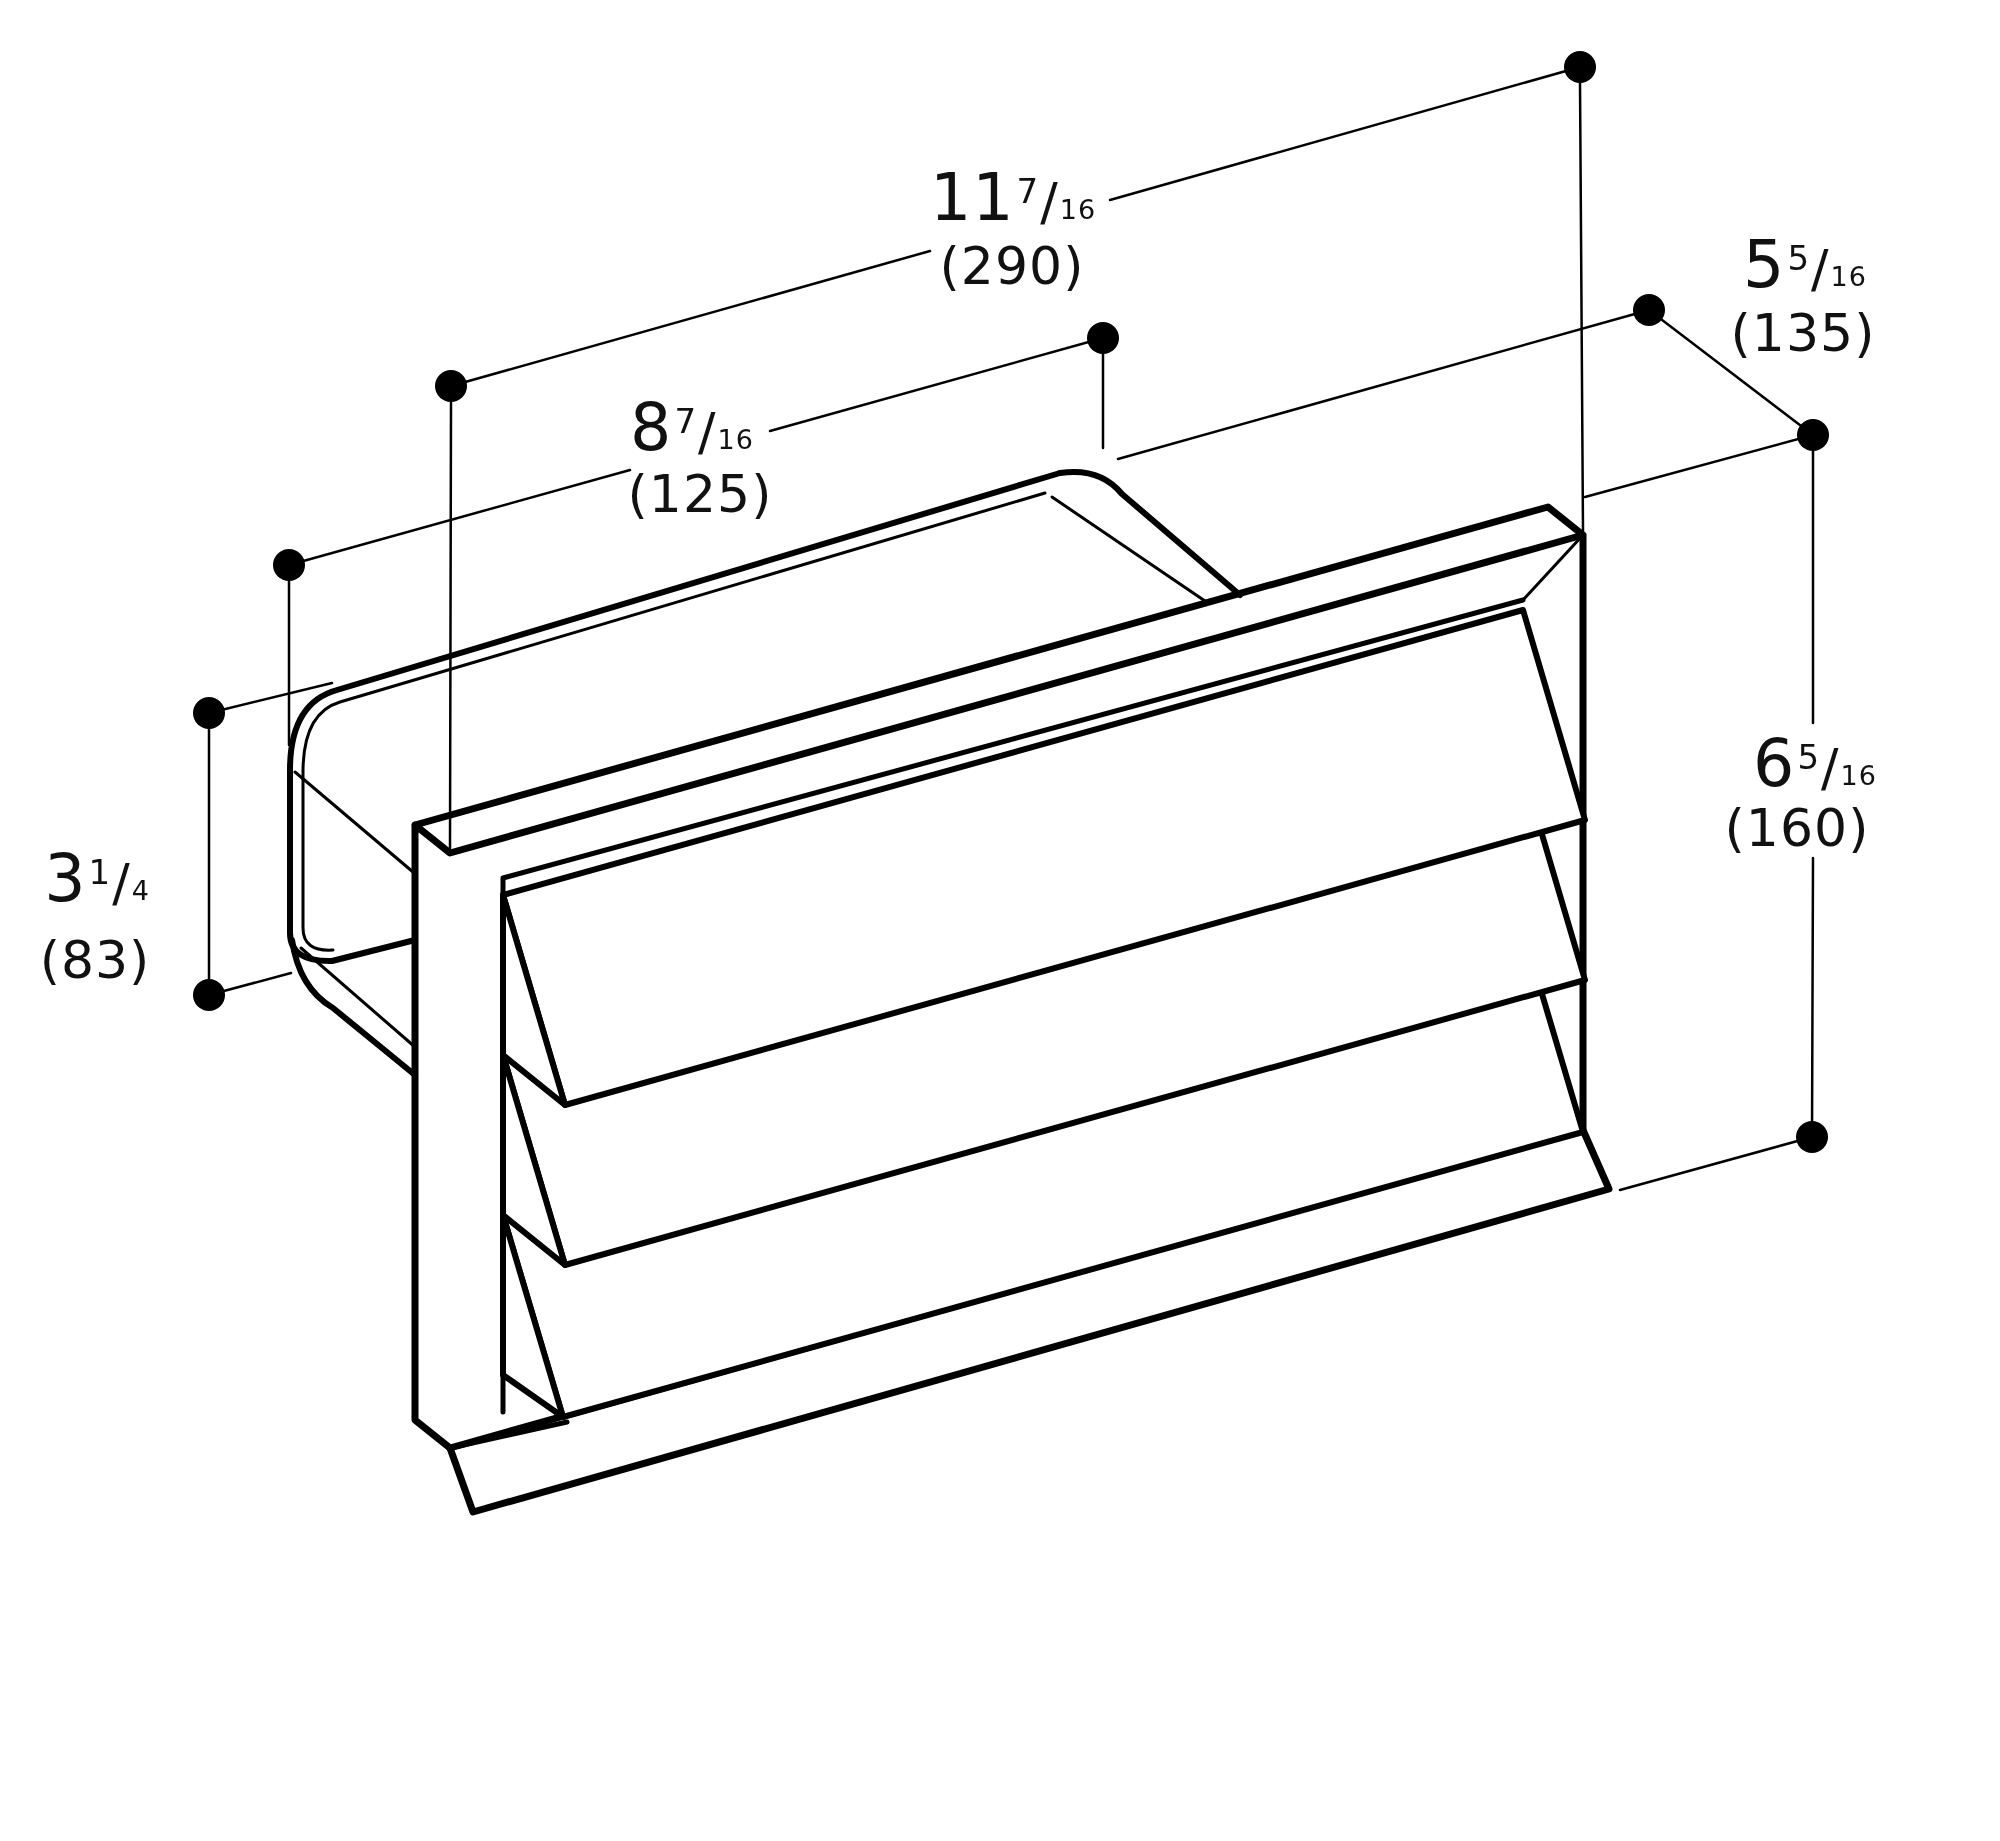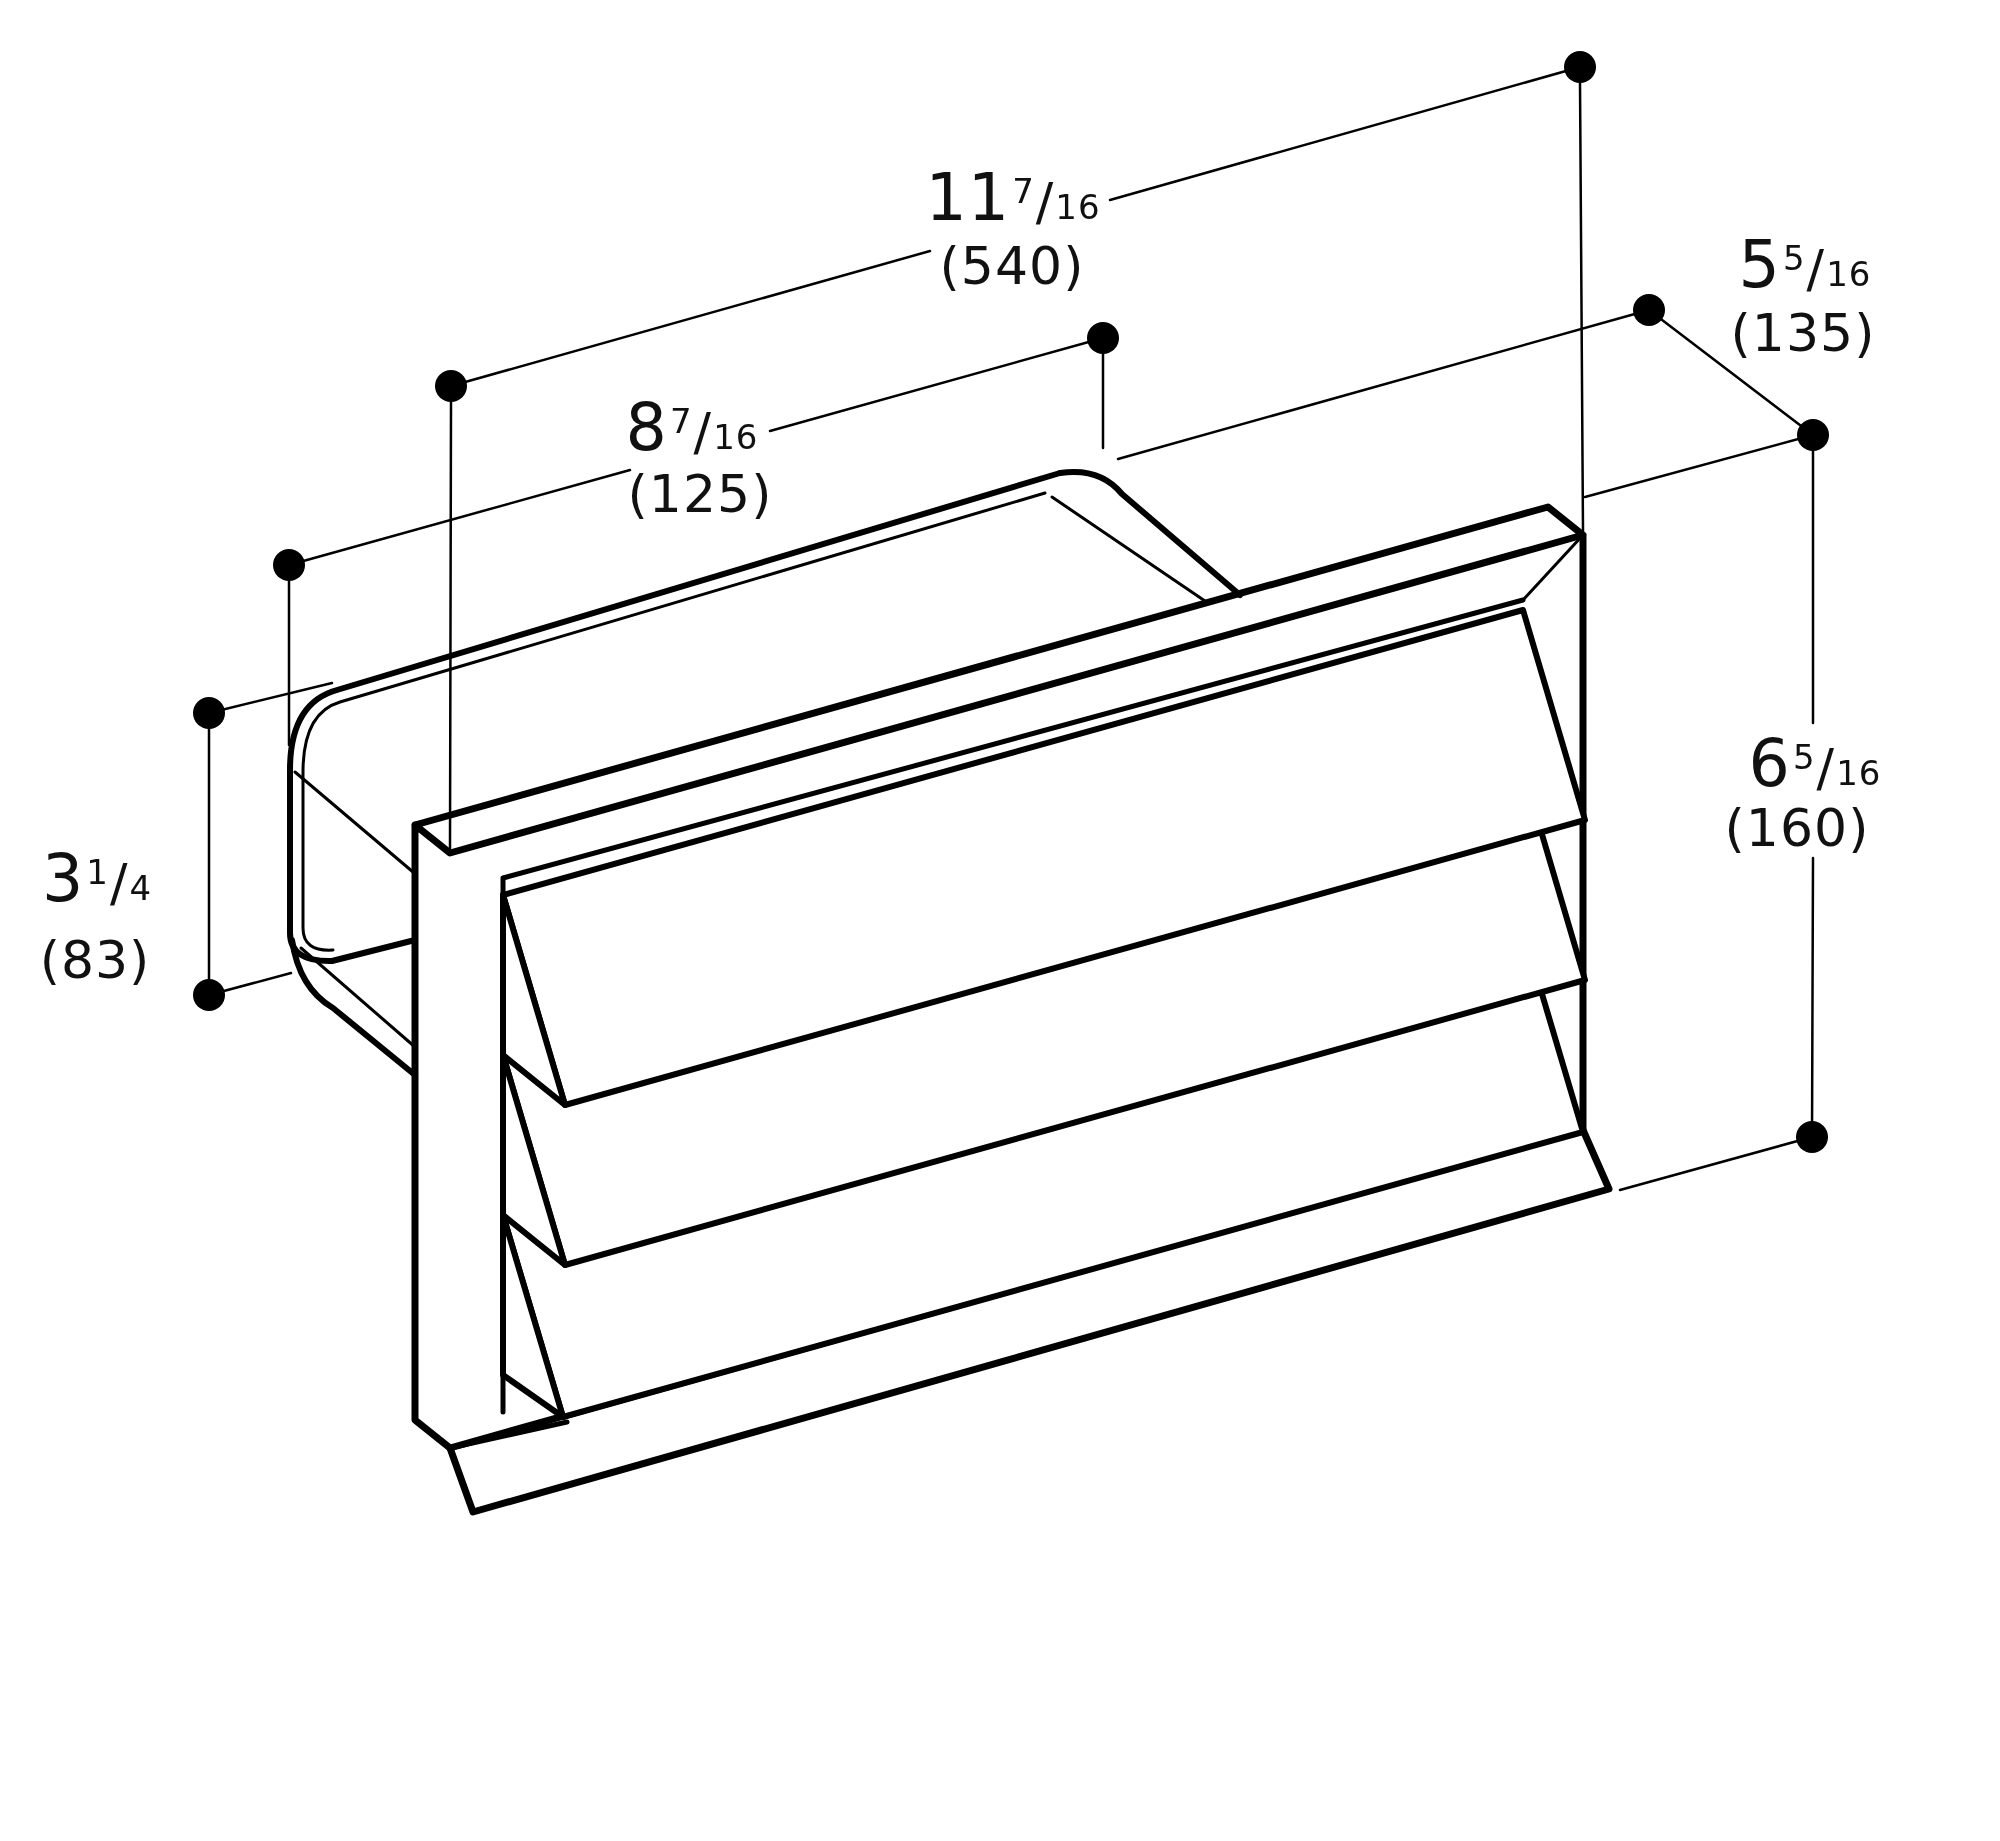--- a/index.html
+++ b/index.html
@@ -18,21 +18,21 @@
     transform:translate(-50%,-50%);
     font-size:52px;
     line-height:1;
     white-space:nowrap;
     color:#111;
     letter-spacing:1px;
   }
   .dim .whole{font-size:65px;}
   .dim .fnum{font-size:34px;vertical-align:17px;margin-left:2px;}
   .dim .fslash{font-size:52px;margin:0 1px;}
-  .dim .fden{font-size:34px;vertical-align:1px;}
+  .dim .fden{font-size:27px;vertical-align:1px;}
   .caption{
     position:absolute;
     left:38px;
     top:1662px;
     transform:translateY(-50%);
     font-size:54px;
     letter-spacing:1px;
     color:#111;
     white-space:nowrap;
   }
@@ -97,21 +97,21 @@
       <circle cx="209" cy="995" r="16"></circle>
       <circle cx="1649" cy="310" r="16"></circle>
       <circle cx="1813" cy="435" r="16"></circle>
       <circle cx="1812" cy="1137" r="16"></circle>
     </g>
   </svg>
 
   <div class="dim" style="left:1013px;top:197px">
     <span class="whole">11</span><span class="fnum">7</span><span class="fslash">/</span><span class="fden">16</span>
   </div>
-  <div class="dim" style="left:1012px;top:266px">(540)</div>
+  <div class="dim" style="left:1012px;top:266px">(290)</div>
 
   <div class="dim" style="left:692px;top:427px">
     <span class="whole">8</span><span class="fnum">7</span><span class="fslash">/</span><span class="fden">16</span>
   </div>
   <div class="dim" style="left:700px;top:494px">(125)</div>
 
   <div class="dim" style="left:97px;top:878px">
     <span class="whole">3</span><span class="fnum">1</span><span class="fslash">/</span><span class="fden">4</span>
   </div>
   <div class="dim" style="left:95px;top:960px">(83)</div>

